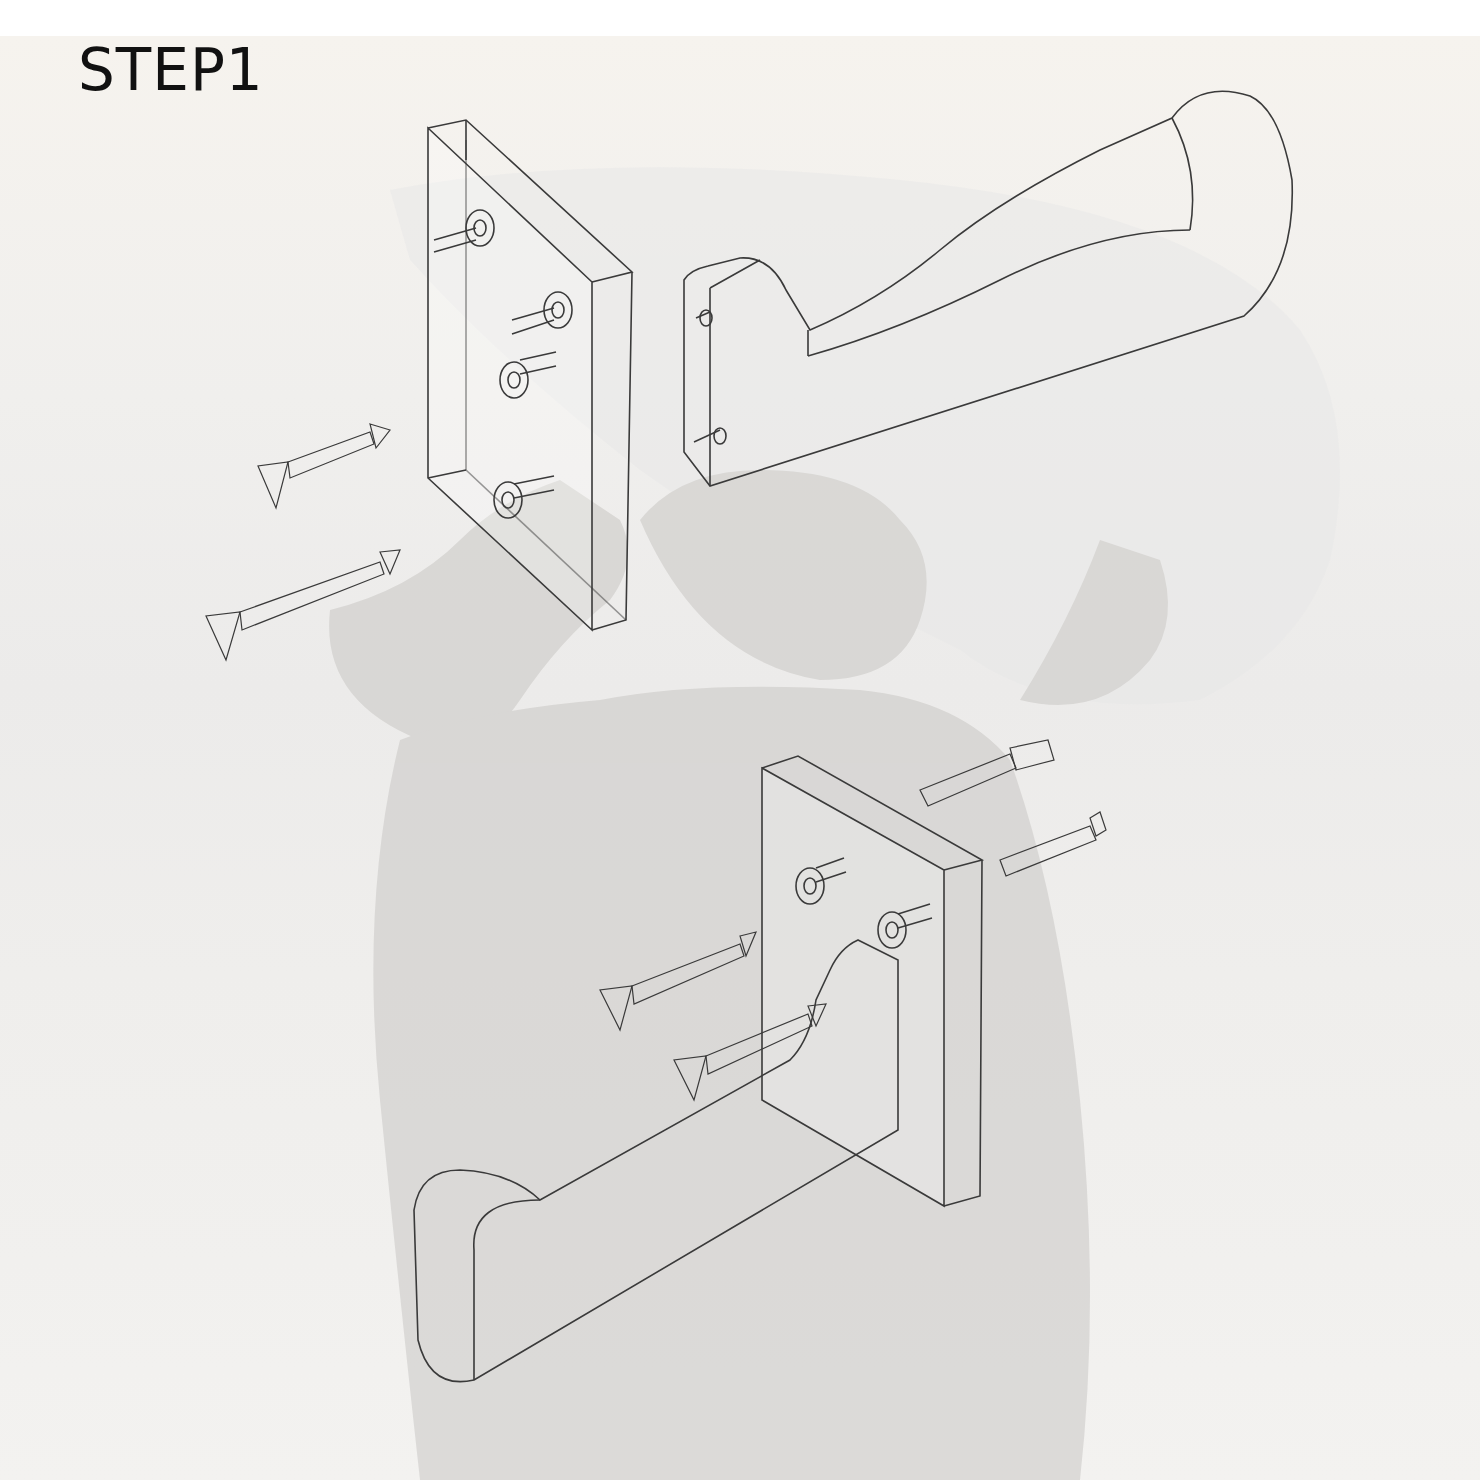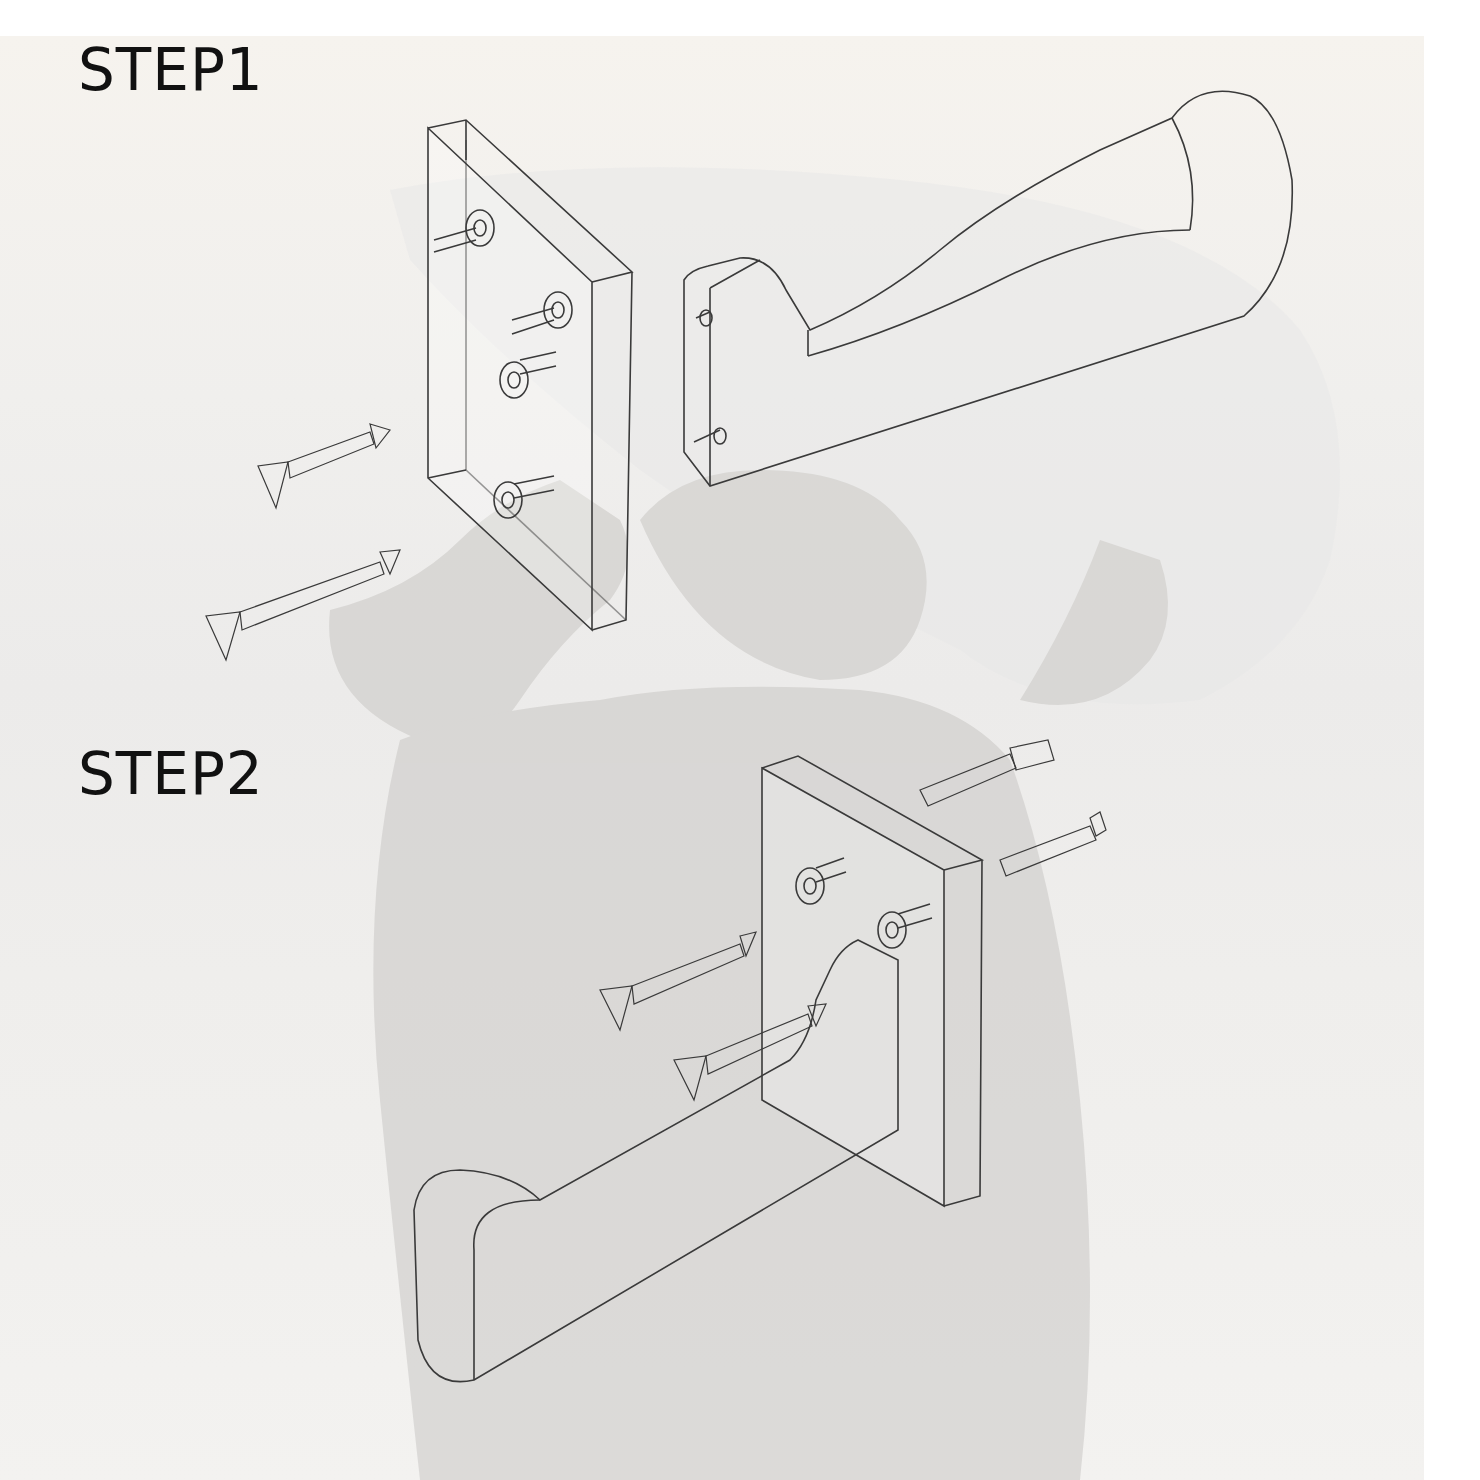--- a/index.html
+++ b/index.html
@@ -1,18 +1,18 @@
 <!DOCTYPE html>
 <html><head>
 <meta charset="utf-8">
 <style>
   html,body{margin:0;padding:0;background:#ffffff;}
   body{width:1480px;height:1480px;position:relative;overflow:hidden;font-family:"DejaVu Sans","Liberation Sans",sans-serif;}
-  .canvas{position:absolute;left:0;top:36px;width:1376px;height:1444px;overflow:hidden;
-    background:linear-gradient(180deg,#f6f3ee 0%,#f0efed 25%,#ecebea 45%,#efeeec 65%,#f1f0ee 85%,#f3f2f0 100%);padding-left:48px;}
+  .canvas{position:absolute;left:0;top:36px;width:1480px;height:1444px;overflow:hidden;
+    background:linear-gradient(180deg,#f6f3ee 0%,#f0efed 25%,#ecebea 45%,#efeeec 65%,#f1f0ee 85%,#f3f2f0 100%);}
   .step-label{position:absolute;left:78px;font-size:58px;letter-spacing:1px;color:#111;font-weight:400;}
   .step1-label{top:0px;}
   .step2-label{top:704px;}
   svg.diagram{position:absolute;left:0;top:-36px;}
 </style>
 </head>
 <body>
 
 <div class="canvas">
 
@@ -102,14 +102,13 @@
       <g stroke-width="1.2">
         <path d="M920 790 L1010 754 L1016 768 L928 806 Z"></path>
         <path d="M1010 748 L1048 740 L1054 760 L1016 770 Z"></path>
         <path d="M1000 860 L1090 826 L1096 840 L1006 876 Z"></path>
         <path d="M1090 818 L1100 812 L1106 830 L1096 836 Z"></path>
       </g>
     </g>
   </svg>
 
   <div class="step-label step1-label">STEP1</div>
-  <div class="step-label step2-label">STEP2</div>
 </div>
 
 </body></html>

